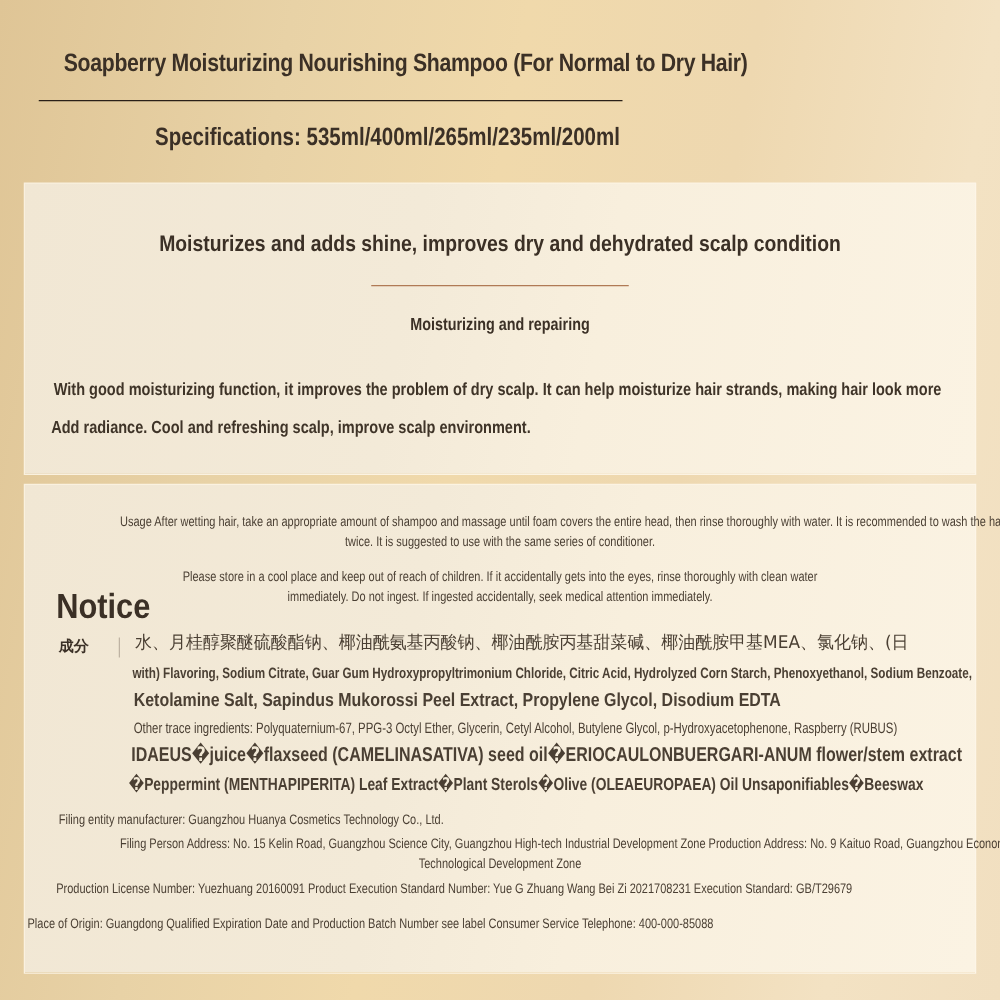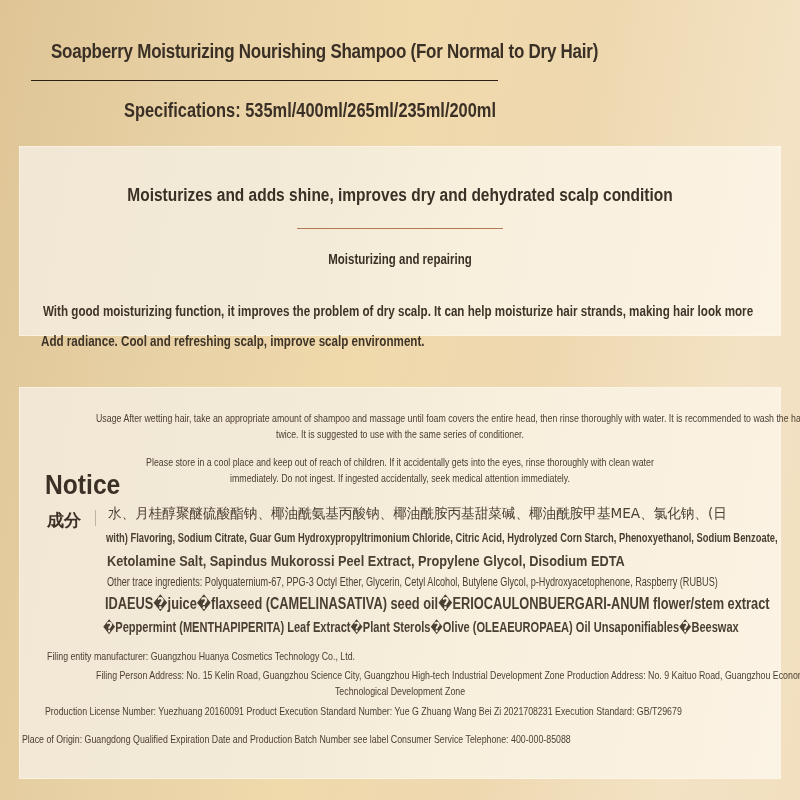--- a/index.html
+++ b/index.html
@@ -22,21 +22,21 @@
       position: absolute; left: 124px; top: 99px;
       font-size: 20px; font-weight: bold;
       transform: scaleX(0.82); transform-origin: left center;
       color: #3b3026; white-space: nowrap;
     }
     .panel {
       position: absolute; left: 20px; width: 760px;
       background: linear-gradient(100deg, #f1e7d4 0%, #f3ead8 40%, #f8efdd 60%, #fbf3e3 100%);
       box-shadow: 0 0 0 1px rgba(255,250,240,0.8);
     }
-    .panel1 { top: 147px; height: 188px; }
+    .panel1 { top: 147px; height: 232px; }
     .panel2 { top: 388px; height: 390px; }
     .center { position: absolute; left: 0; right: 0; text-align: center; white-space: nowrap; }
     .tagline {
       top: 38px; font-size: 18px; font-weight: bold; color: #3b3026;
       transform: scaleX(0.86);
     }
     .mid-rule { position: absolute; left: 277px; top: 81px; width: 206px; height: 1px; background: #b07a55; }
     .subhead { top: 104px; font-size: 14px; font-weight: bold; color: #3b3026; transform: scaleX(0.82); }
     .desc {
       position: absolute; left: 23px; white-space: nowrap;
@@ -51,21 +51,21 @@
     .usage2 { top: 40px; }
     .store1 { top: 68px; }
     .store2 { top: 84px; }
     .notice {
       position: absolute; left: 25px; top: 81px;
       font-size: 28px; font-weight: bold; color: #3b3026;
       transform: scaleX(0.88); transform-origin: left center;
     }
     .cf-label {
       position: absolute; left: 27px; top: 121px;
-      font-size: 17px; font-weight: bold; color: #3b3026;
+      font-size: 12px; font-weight: bold; color: #3b3026;
       font-family: "DejaVu Sans", sans-serif;
     }
     .cf-bar { position: absolute; left: 75px; top: 122px; width: 1px; height: 16px; background: #bfb3a3; }
     .cn-list {
       position: absolute; left: 88px; top: 117px; white-space: nowrap;
       font-size: 14px; color: #4a3f33;
       font-family: "DejaVu Sans", sans-serif;
       transform: scaleX(0.97); transform-origin: left center;
     }
     .ing {

